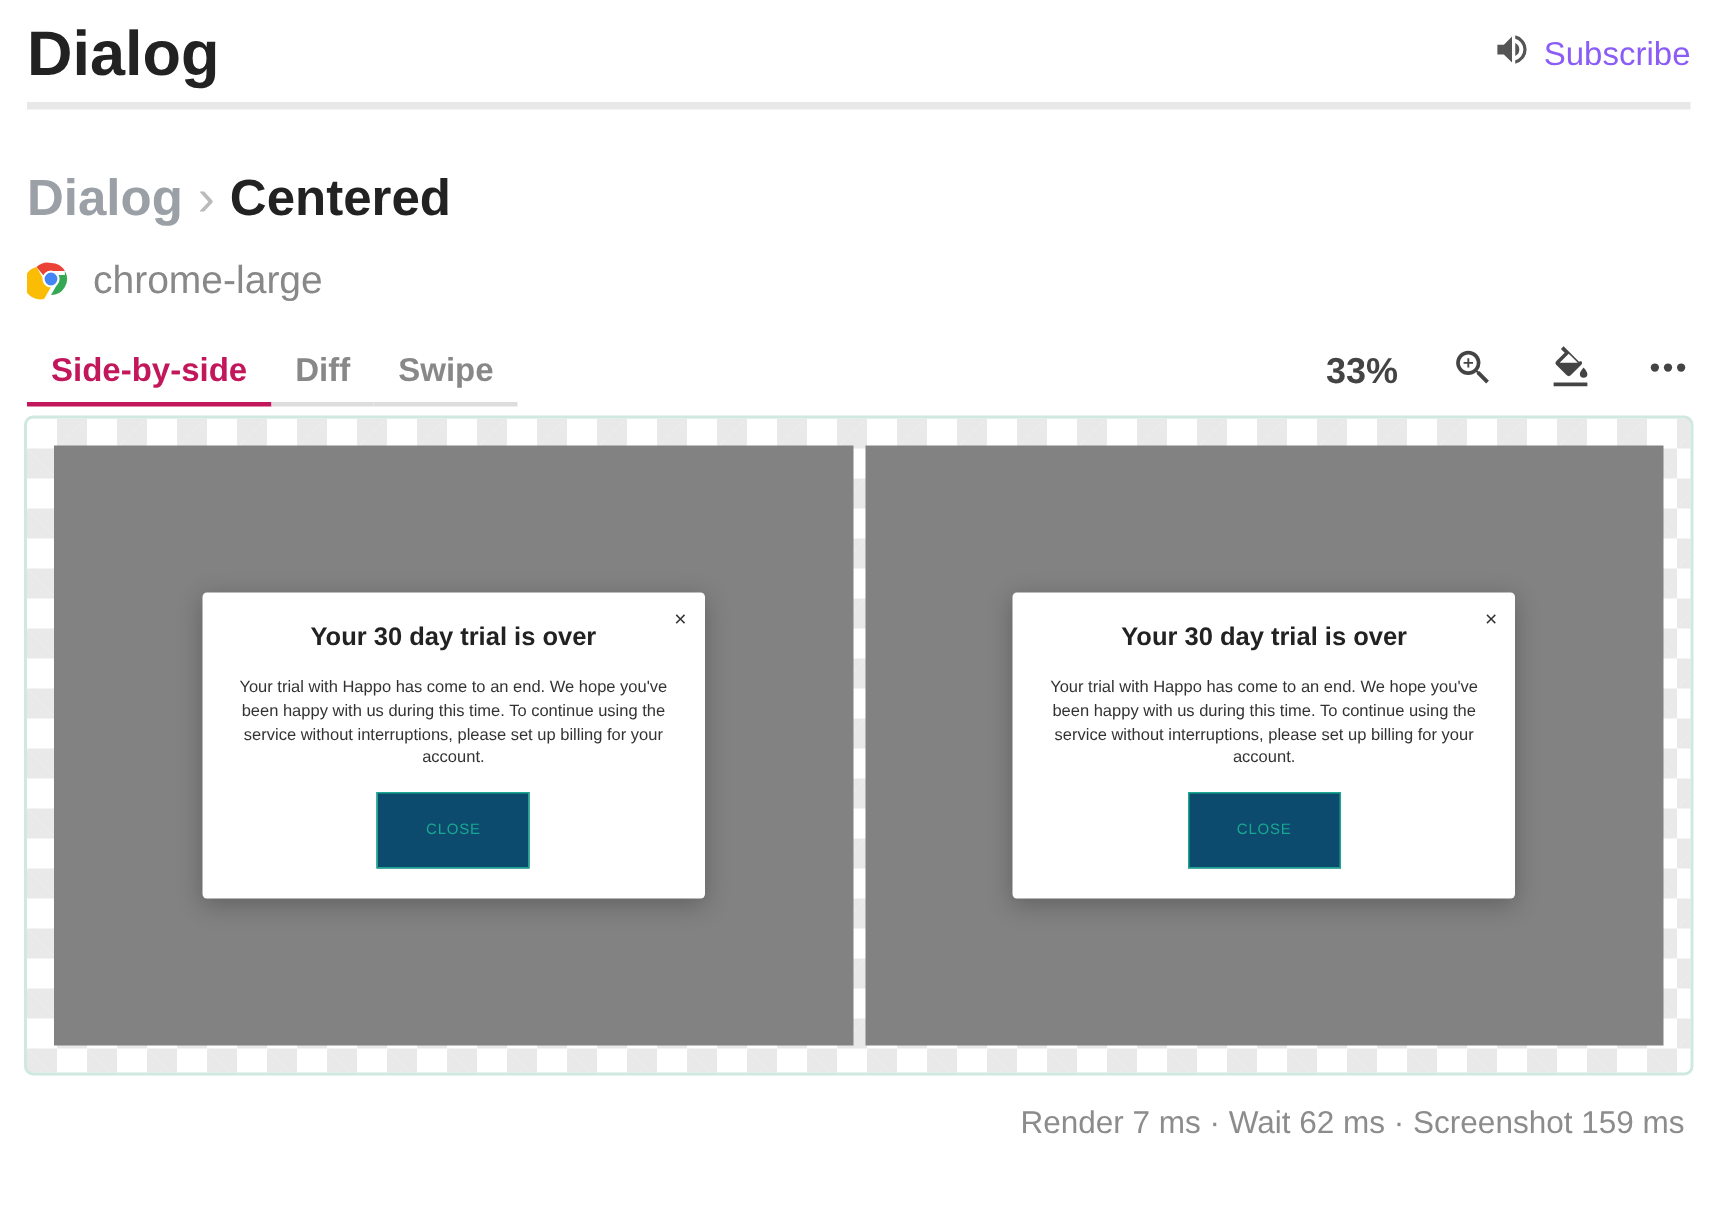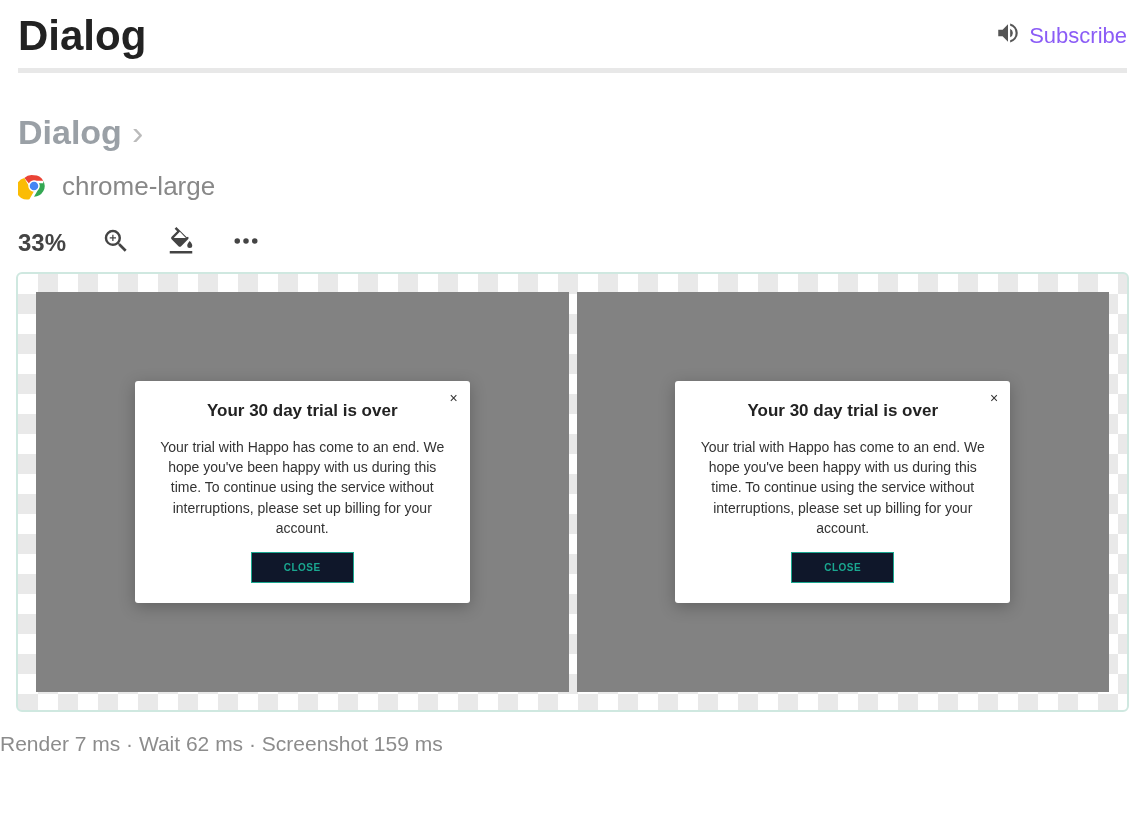--- a/index.html
+++ b/index.html
@@ -136,38 +136,38 @@
       color: #333;
       line-height: 1;
     }
     .dialog-title {
       font-size: 17px;
       font-weight: 700;
       margin-bottom: 16px;
       color: #222;
     }
     .dialog-body {
-      font-size: 14px;
+      font-size: 11px;
       line-height: 1.45;
       color: #333;
       margin-bottom: 14px;
     }
     .dialog-btn {
       display: inline-block;
       border: 1px solid #1aa790;
       color: #1aa790;
       font-size: 10px;
-      font-weight: 700;
+      font-weight: 400;
       letter-spacing: 0.5px;
-      padding: 9px 32px;
-      cursor: pointer;
-      background: #0f172a;
+      padding: 19px 32px;
+      cursor: pointer;
+      background: #0c4a6e;
     }
     .stats {
-      text-align: left;
+      text-align: right;
       padding: 12px 22px 18px 0;
       color: #8c8c8c;
       font-size: 21px;
     }
   </style>
 </head>
 <body>
 
 <div class="header">
   <div class="header-title">Dialog</div>
@@ -180,39 +180,45 @@
     <span>Subscribe</span>
   </div>
 </div>
 
 <div class="divider"></div>
 
 <div class="breadcrumb-wrap">
   <div class="breadcrumb">
     <span class="breadcrumb-parent">Dialog</span>
     <span class="breadcrumb-sep">›</span>
+    <span class="breadcrumb-current">Centered</span>
   </div>
 </div>
 
 <div class="target-row">
   <span class="chrome-icon">
     <svg viewBox="0 0 48 48" width="32" height="32">
       <circle cx="24" cy="24" r="22" fill="#fff"></circle>
       <path fill="#EA4335" d="M24 8a16 16 0 0 1 13.86 8H24a8 8 0 0 0-7.3 4.7L9.5 12.1A15.96 15.96 0 0 1 24 8z"></path>
       <path fill="#4285F4" d="M24 16a8 8 0 1 1 0 16 8 8 0 0 1 0-16z"></path>
       <path fill="#34A853" d="M37.86 16A16 16 0 0 1 24 40l6.9-11.95A8 8 0 0 0 32 24a8 8 0 0 0-1.07-4H37.86z"></path>
       <path fill="#FBBC05" d="M9.5 12.1 16.7 24.7A8 8 0 0 0 24 32l-6.9 11.95h-.02A16 16 0 0 1 9.5 12.1z"></path>
       <circle cx="24" cy="24" r="6.2" fill="#4285F4"></circle>
       <circle cx="24" cy="24" r="7.5" fill="none" stroke="#fff" stroke-width="2.2"></circle>
     </svg>
   </span>
   <span class="target-label">chrome-large</span>
 </div>
 
 <div class="controls">
+  <div class="tabs">
+    <div class="tab active">Side-by-side</div>
+    <div class="tab inactive-underline">Diff</div>
+    <div class="tab inactive-underline">Swipe</div>
+  </div>
   <div class="right-controls">
     <span class="zoom-label">33%</span>
     <span class="icon-btn">
       <svg viewBox="0 0 24 24">
           <path d="M15.5 14h-.79l-.28-.27A6.471 6.471 0 0 0 16 9.5 6.5 6.5 0 1 0 9.5 16c1.61 0 3.09-.59 4.23-1.57l.27.28v.79l5 5L20.5 19l-5-5zm-6 0C7.01 14 5 11.99 5 9.5S7.01 5 9.5 5 14 7.01 14 9.5 11.99 14 9.5 14zM10 7H9v2H7v1h2v2h1v-2h2V9h-2z"></path>
         </svg>
     </span>
     <span class="icon-btn">
       <svg viewBox="0 0 24 24">
           <path d="M16.56 8.94 8.32.7 6.9 2.12l2.02 2.02L4.5 8.56a1.5 1.5 0 0 0 0 2.12l5.5 5.5c.29.29.68.44 1.06.44s.77-.15 1.06-.44l5.5-5.5a1.5 1.5 0 0 0 0-2.12l-1.06.38zM6.21 9.5l4.85-4.85 4.85 4.85H6.21zM19 12s-2 2.17-2 3.5a2 2 0 0 0 4 0c0-1.33-2-3.5-2-3.5z"></path>

